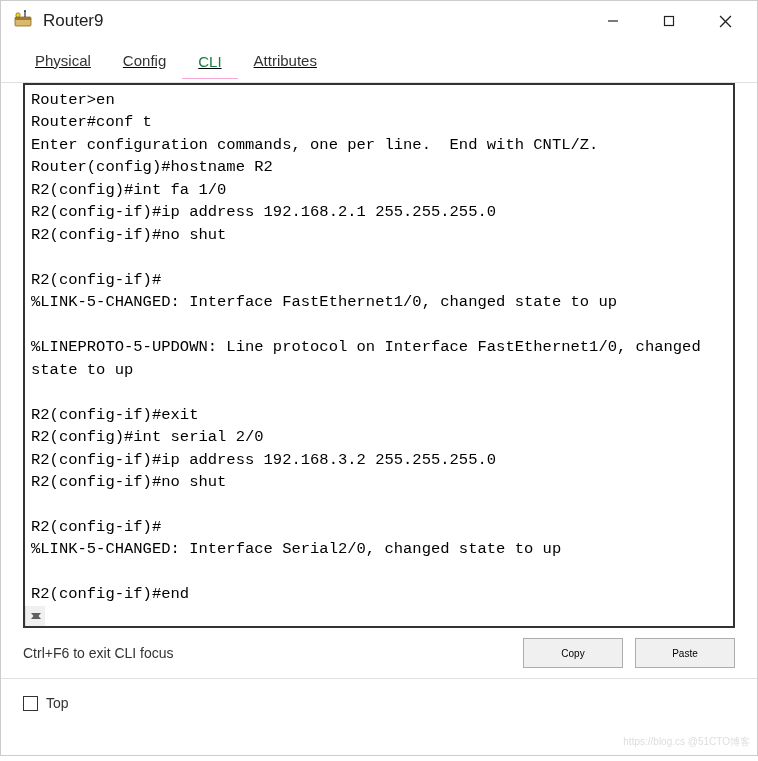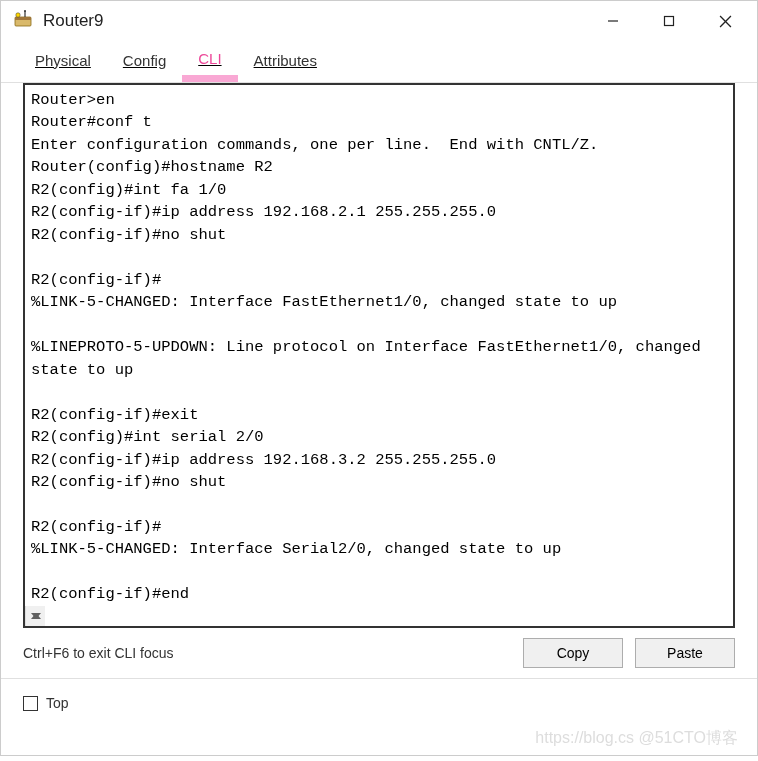--- a/index.html
+++ b/index.html
@@ -5,34 +5,34 @@
     * { box-sizing: border-box; margin: 0; padding: 0; }
     body { font-family: "Segoe UI", Tahoma, sans-serif; background: #fff; width: 758px; height: 761px; overflow: hidden; position: relative; }
     .window { width: 758px; height: 756px; background: #fff; border: 1px solid #ccc; display: flex; flex-direction: column; }
     .titlebar { height: 40px; display: flex; align-items: center; padding: 0 4px 0 10px; }
     .title-icon { width: 24px; height: 24px; margin-right: 8px; display: flex; align-items: center; justify-content: center; }
     .title-text { font-size: 17px; color: #222; flex: 1; }
     .win-controls { display: flex; }
     .win-btn { width: 56px; height: 36px; display: flex; align-items: center; justify-content: center; background: transparent; border: none; cursor: pointer; }
     .tabs { display: flex; align-items: center; padding: 0 18px; height: 42px; border-bottom: 1px solid #e0e0e0; text-decoration: underline; }
     .tab { padding: 8px 16px; font-size: 15px; color: #333; cursor: pointer; border-bottom: 3px solid transparent; }
-    .tab.active { color: #ec4899; border-bottom: 7px solid #f9a8d4; }
+    .tab.active { color: #15803d; border-bottom: 1px solid #f9a8d4; }
     .cli-heading { text-align: center; font-size: 15px; color: #333; padding: 10px 0 8px 0; }
     .cli-container { margin: 0 22px; border: 2px solid #333; height: 545px; display: flex; position: relative; flex-direction: column; }
     .cli-text { flex: 1; padding: 4px 6px; font-family: "Courier New", monospace; font-size: 15.5px; line-height: 1.45; white-space: pre-wrap; word-wrap: break-word; overflow: hidden; color: #000; }
     .scrollbar { width: 20px; background: #f0f0f0; position: relative; border-left: 1px solid #ddd; }
     .scroll-arrow { width: 20px; height: 20px; display: flex; align-items: center; justify-content: center; font-size: 10px; color: #555; cursor: pointer; }
     .scroll-thumb { position: absolute; right: 2px; width: 14px; background: #c0c0c0; border-radius: 0; top: 200px; height: 90px; }
     .bottom-row { display: flex; align-items: center; padding: 10px 22px; }
     .hint { font-size: 14px; color: #333; flex: 1; }
-    .action-btn { width: 100px; height: 30px; margin-left: 12px; background: #f0f0f0; border: 1px solid #adadad; font-size: 14px; cursor: pointer; }
+    .action-btn { width: 100px; height: 30px; margin-left: 12px; background: #f0f0f0; border: 1px solid #adadad; font-size: 10px; cursor: pointer; }
     .footer { padding: 16px 22px; display: flex; align-items: center; border-top: 1px solid #e0e0e0; }
     .checkbox { width: 15px; height: 15px; border: 1.5px solid #333; margin-right: 8px; cursor: pointer; }
     .footer-label { font-size: 14px; color: #333; }
-    .watermark { position: absolute; bottom: 12px; right: 20px; font-size: 16px; color: #ddd; pointer-events: none; }
+    .watermark { position: absolute; bottom: 12px; right: 8px; font-size: 10px; color: #ddd; pointer-events: none; }
   </style>
 </head>
 <body>
 
 <div class="window">
   <div class="titlebar">
     <span class="title-icon">
       <svg width="22" height="22" viewBox="0 0 22 22">
         <rect x="3" y="7" width="16" height="9" rx="1" fill="#d9b96b" stroke="#8b6914" stroke-width="0.8"></rect>
         <rect x="3" y="7" width="16" height="3" fill="#a0763a"></rect>

